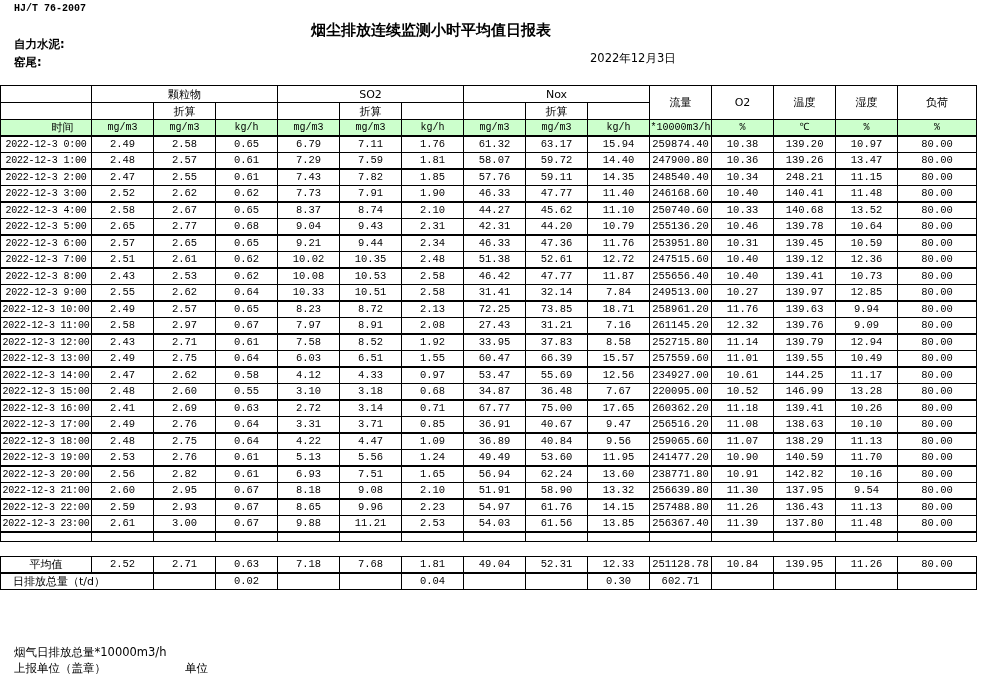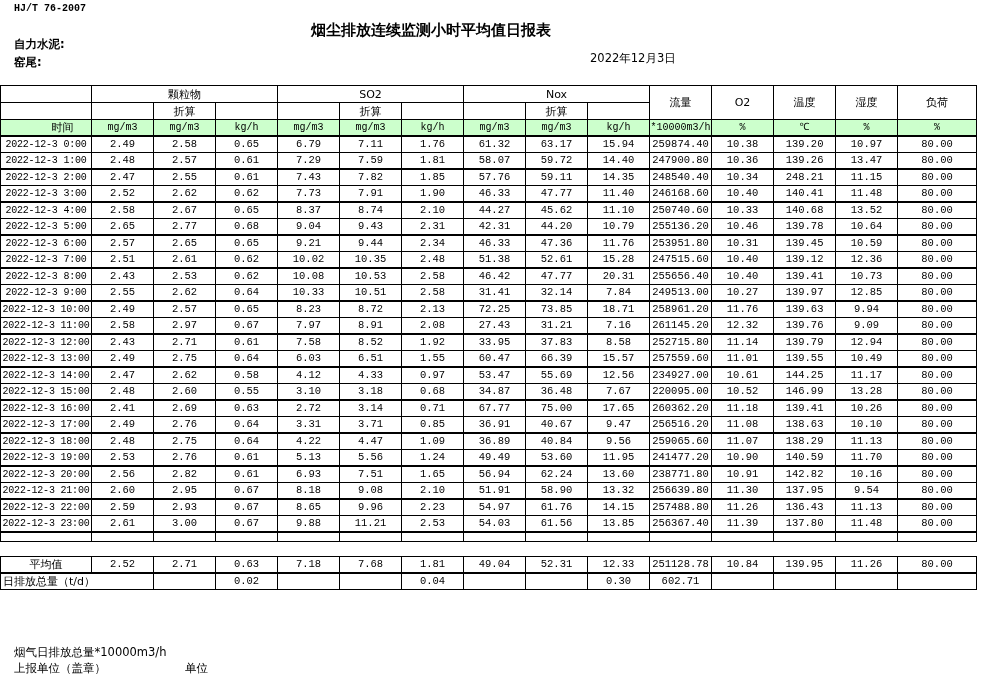--- a/index.html
+++ b/index.html
@@ -23,21 +23,21 @@
        font-family:"Liberation Mono", monospace; font-size:10.5px; }
   .hrow td  { font-family:"DejaVu Sans", sans-serif; font-size:11px; height:17px; }
   .units td { background:#ccffcc; font-size:10px; border-bottom-width:2px; }
   .units .cjk { font-size:11px;padding-left:33px; }
   .tcell { font-size:10px; letter-spacing:-0.2px; }
   .cjk   { font-family:"DejaVu Sans", sans-serif; font-size:11px; }
   tr.thick td { border-bottom-width:2px; }
   .gap-row td { height:9px; }
   #sum tbody td { border-bottom-width:2px; }
   #sum .daily td { border-bottom-width:1px; }
-  .left { text-align:left; padding-left:2px; }
+  .left { text-align:left; padding-left:12px; }
 
   .foot1 { position:absolute; left:14px;  top:645px; font-size:11.5px; }
   .foot2 { position:absolute; left:14px;  top:661px; font-size:11.5px; }
   .foot3 { position:absolute; left:185px; top:661px; font-size:11.5px;text-align:right; }
 </style>
 </head>
 <body>
 
 <div class="std">HJ/T 76-2007</div>
 <div class="title">烟尘排放连续监测小时平均值日报表</div>
@@ -228,38 +228,38 @@
       <tr class="thick">
         <td class="tcell">2022-12-3 7:00</td>
         <td>2.51</td>
         <td>2.61</td>
         <td>0.62</td>
         <td>10.02</td>
         <td>10.35</td>
         <td>2.48</td>
         <td>51.38</td>
         <td>52.61</td>
-        <td>15.28</td>
+        <td>12.72</td>
         <td>247515.60</td>
         <td>10.40</td>
         <td>139.12</td>
         <td>12.36</td>
         <td>80.00</td>
       </tr>
       <tr>
         <td class="tcell">2022-12-3 8:00</td>
         <td>2.43</td>
         <td>2.53</td>
         <td>0.62</td>
         <td>10.08</td>
         <td>10.53</td>
         <td>2.58</td>
         <td>46.42</td>
         <td>47.77</td>
-        <td>20.31</td>
+        <td>11.87</td>
         <td>255656.40</td>
         <td>10.40</td>
         <td>139.41</td>
         <td>10.73</td>
         <td>80.00</td>
       </tr>
       <tr class="thick">
         <td class="tcell">2022-12-3 9:00</td>
         <td>2.55</td>
         <td>2.62</td>

